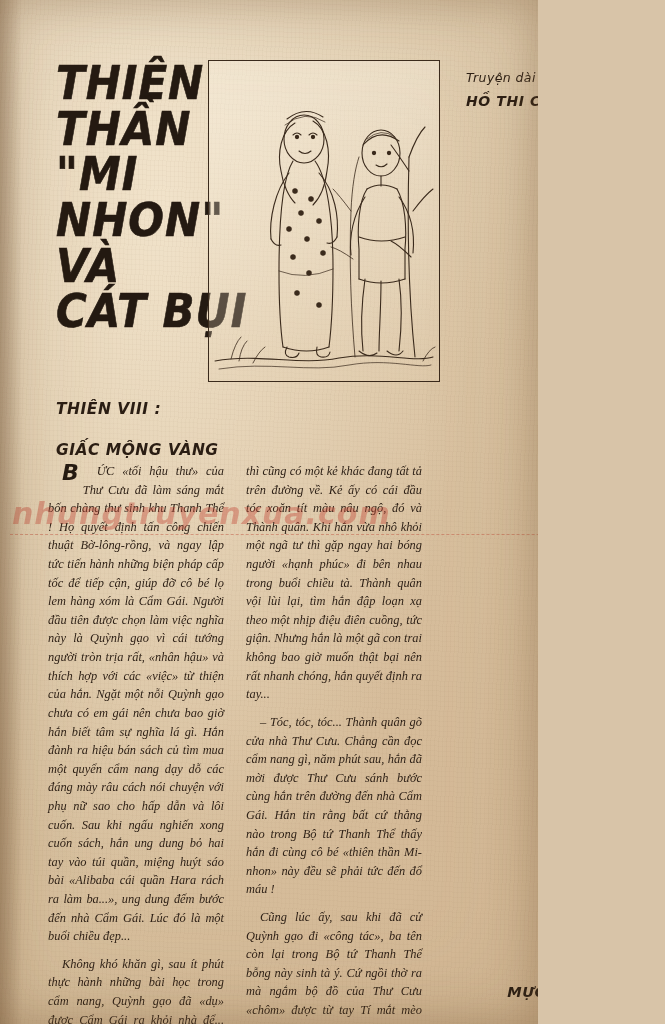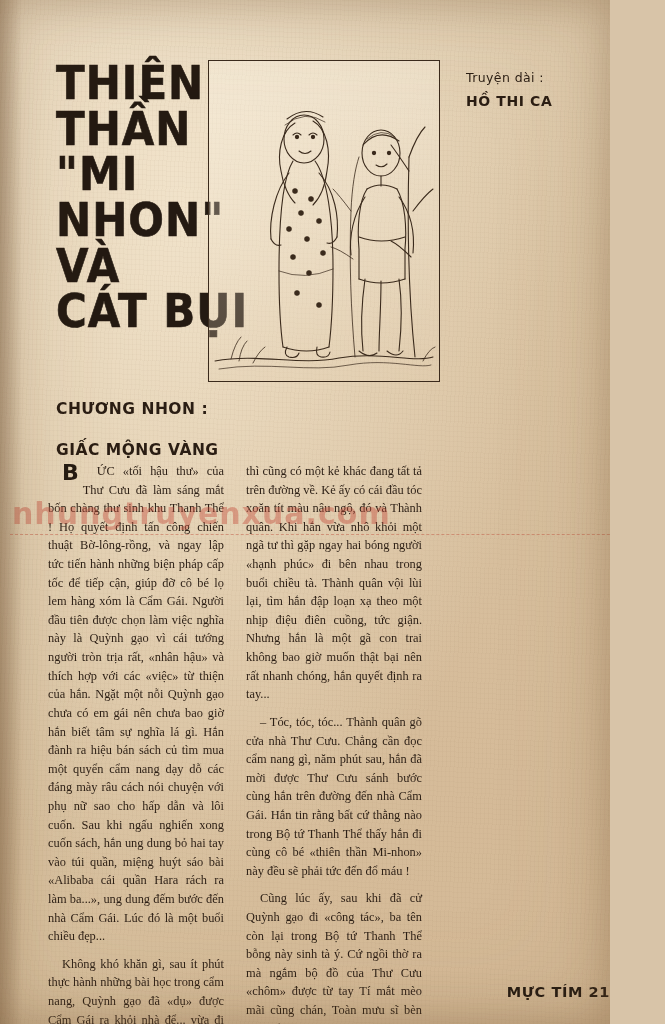--- a/index.html
+++ b/index.html
@@ -8,27 +8,28 @@
   }
   body {
     width: 665px;
     height: 1024px;
     background: #d8c4a8;
     font-family: "Liberation Serif", serif;
     overflow: hidden;
   }
   .page {
     position: relative;
-    width: 610px;
+    width: 538px;
     height: 1024px;
     background:
       radial-gradient(ellipse at 30% 20%, rgba(255,245,225,0.55), rgba(255,245,225,0) 60%),
       radial-gradient(ellipse at 80% 80%, rgba(210,180,145,0.45), rgba(210,180,145,0) 65%),
       linear-gradient(160deg, #e4d2b6 0%, #dcc7a7 40%, #d4bb98 100%);
     overflow: hidden;
+    font-style: italic;
   }
   .paper-tex {
     position: absolute;
     inset: 0;
     background-image:
       repeating-linear-gradient(92deg, rgba(120,90,60,0.035) 0 1px, rgba(0,0,0,0) 1px 4px),
       repeating-linear-gradient(3deg, rgba(120,90,60,0.028) 0 1px, rgba(0,0,0,0) 1px 5px);
     pointer-events: none;
   }
   .edge-shadow {
@@ -287,21 +288,21 @@
       </div>
 
       <div class="byline">
         <div class="b1">Truyện dài :</div>
         <div class="b2">HỒ THI CA</div>
       </div>
 
     </div>
 
     <div class="chapter">
-      <div class="c1">CHƯƠNG NHON :</div>
+      <div class="c1">THIÊN VIII :</div>
       <div class="c2">GIẤC MỘNG VÀNG</div>
     </div>
 
     <div class="cols">
 
       <div class="col col1">
         <p><span class="dropcap">B</span><span>ỨC «tối hậu thư» của Thư Cưu đã làm sáng mắt bốn chàng thư sinh khu Thanh Thể ! Họ quyết định tấn công chiến thuật Bờ-lông-rồng, và ngay lập tức tiến hành những biện pháp cấp tốc để tiếp cận, giúp đỡ cô bé lọ lem hàng xóm là Cẩm Gái. Người đầu tiên được chọn làm việc nghĩa này là Quỳnh gạo vì cái tướng người tròn trịa rất, «nhân hậu» và thích hợp với các «việc» từ thiện của hắn. Ngặt một nỗi Quỳnh gạo chưa có em gái nên chưa bao giờ hắn biết tâm sự nghĩa lá gì. Hắn đành ra hiệu bán sách củ tìm mua một quyển cẩm nang dạy dỗ các đáng mày râu cách nói chuyện với phụ nữ sao cho hấp dẫn và lôi cuốn. Sau khi ngấu nghiến xong cuốn sách, hắn ung dung bỏ hai tay vào túi quần, miệng huýt sáo bài «Alibaba cái quần Hara rách ra làm ba...», ung dung đếm bước đến nhà Cẩm Gái. Lúc đó là một buổi chiều đẹp...</span></p>
         <p><span>Không khó khăn gì, sau ít phút thực hành những bài học trong cẩm nang, Quỳnh gạo đã «dụ» được Cẩm Gái ra khỏi nhà để... vừa đi dạo vừa tâm sự cho mát mẻ. Sự vô tâm đến thơ ơ của lũ làm cho Quỳnh gạo tiếp xúc với cô bé một cách trật cùi chia... Hắn chẳng hề biết từ lúc nào bắt hạnh sâu sắc của Cẩm Gái, cũng chẳng hề hay cách đó ít hôm đã từng xảy ra một cuộc ra đi hụt và một trận đánh nảy lửa ở cạnh sân tennis. Quỳnh gạo cứ đẩm có bé đi vòng quanh trên các vỉa hè, hàn đút tay vào túi quần, mắt nhìn trời</span></p>
       </div>
 

